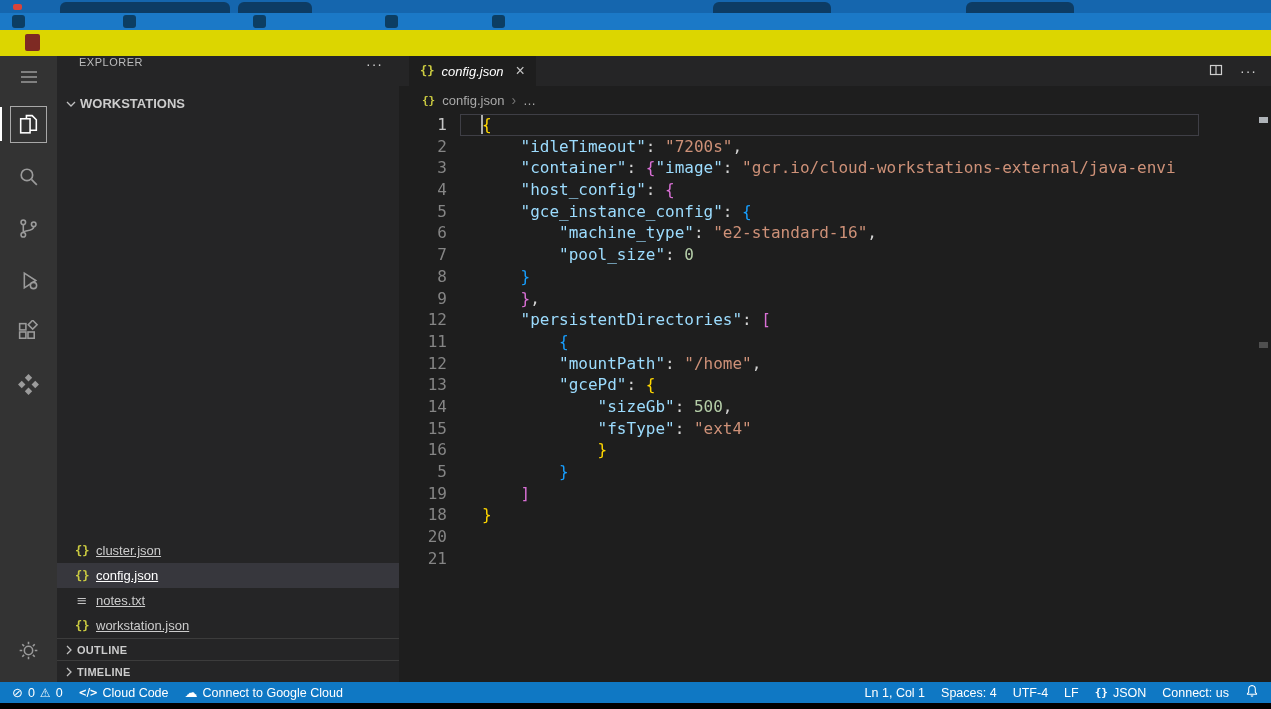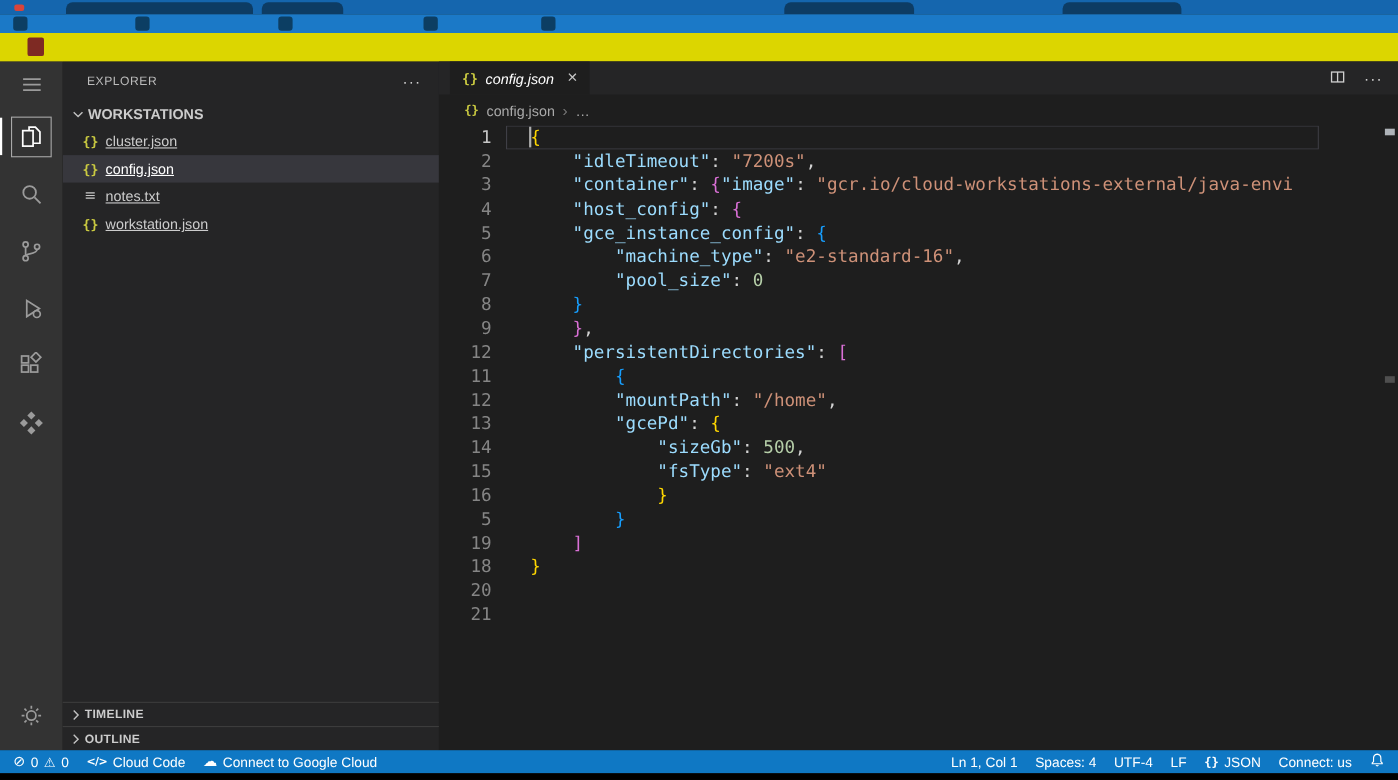--- a/index.html
+++ b/index.html
@@ -27,24 +27,24 @@
   .ab-item { width:57px; height:52px; display:flex; align-items:center; justify-content:center; color:#9b9b9b; position:relative; cursor:pointer; }
   .ab-item.first { height:42px; }
   .ab-item svg { display:block; }
   .ab-item.active { color:#ffffff; }
   .ab-item.active::before { content:""; position:absolute; left:0; top:9px; bottom:9px; width:2px; background:#ffffff; }
   .ab-item.active .iconwrap { outline:1px solid #a8a8a8; outline-offset:5px; }
   .ab-bottom { margin-top:auto; margin-bottom:6px; }
 
   
   .sidebar { width:342px; background:#252526; display:flex; flex-direction:column; flex:none; position:relative; }
-  .sb-header { height:35px; display:flex; align-items:center; padding:0 16px 0 22px; flex:none; }
+  .sb-header { height:35px; display:flex; align-items:flex-start; padding:0 16px 0 22px; flex:none; }
   .sb-title { font-size:11px; letter-spacing:.5px; color:#bbbbbb; }
   .sb-more { margin-left:auto; color:#cfcfcf; font-size:14px; letter-spacing:1px; cursor:pointer; }
-  .tree { flex:1; overflow:hidden; display:flex; flex-direction:column; }
+  .tree { flex:1; overflow:hidden; display:flex; flex-direction:column;justify-content:space-between; }
   .tree-section { height:25px; display:flex; align-items:center; padding-left:6px; font-weight:bold; color:#cccccc; cursor:pointer; flex:none; }
   .tree-section .chev { width:16px; height:16px; color:#c0c0c0; margin-right:1px; }
   .file-row { height:25px; display:flex; align-items:center; padding-left:18px; color:#cccccc; cursor:pointer; flex:none; }
   .ficon { width:14px; margin-right:7px; text-align:center; font-family:"DejaVu Sans Mono", monospace; font-size:12px; font-weight:bold; color:#cbcb41; }
   .ficon.txt { color:#c5c5c5; font-family:"DejaVu Sans", sans-serif; font-weight:normal; font-size:13px; }
   .flabel { font-size:13px;text-decoration:underline; }
   .sb-panels { flex:none; }
   .sb-panel { height:22px; display:flex; align-items:center; border-top:1px solid #3c3c3c; padding-left:4px; cursor:pointer; }
   .sb-panel .chev { width:16px; height:16px; color:#c0c0c0; }
   .sb-panel .plabel { font-size:11px; font-weight:bold; letter-spacing:.3px; color:#cccccc; }
@@ -222,29 +222,29 @@
             </div>
           </div>
       </div>
       <div class="sb-panels">
         <div class="sb-panel">
           <span class="chev">
             <svg width="16" height="16" viewBox="0 0 16 16" fill="none" stroke="currentColor" stroke-width="1.3">
                 <path d="M6 4l4 4-4 4"></path>
               </svg>
           </span>
-          <span class="plabel">TIMELINE</span>
+          <span class="plabel">OUTLINE</span>
         </div>
         <div class="sb-panel">
           <span class="chev">
             <svg width="16" height="16" viewBox="0 0 16 16" fill="none" stroke="currentColor" stroke-width="1.3">
                 <path d="M6 4l4 4-4 4"></path>
               </svg>
           </span>
-          <span class="plabel">OUTLINE</span>
+          <span class="plabel">TIMELINE</span>
         </div>
       </div>
     </div>
 
     <div class="editor-group">
       <div class="tabbar">
         <div class="tab">
           <span class="ticon">{}</span>
           <span class="tlabel">config.json</span>
           <span class="tclose">×</span>

